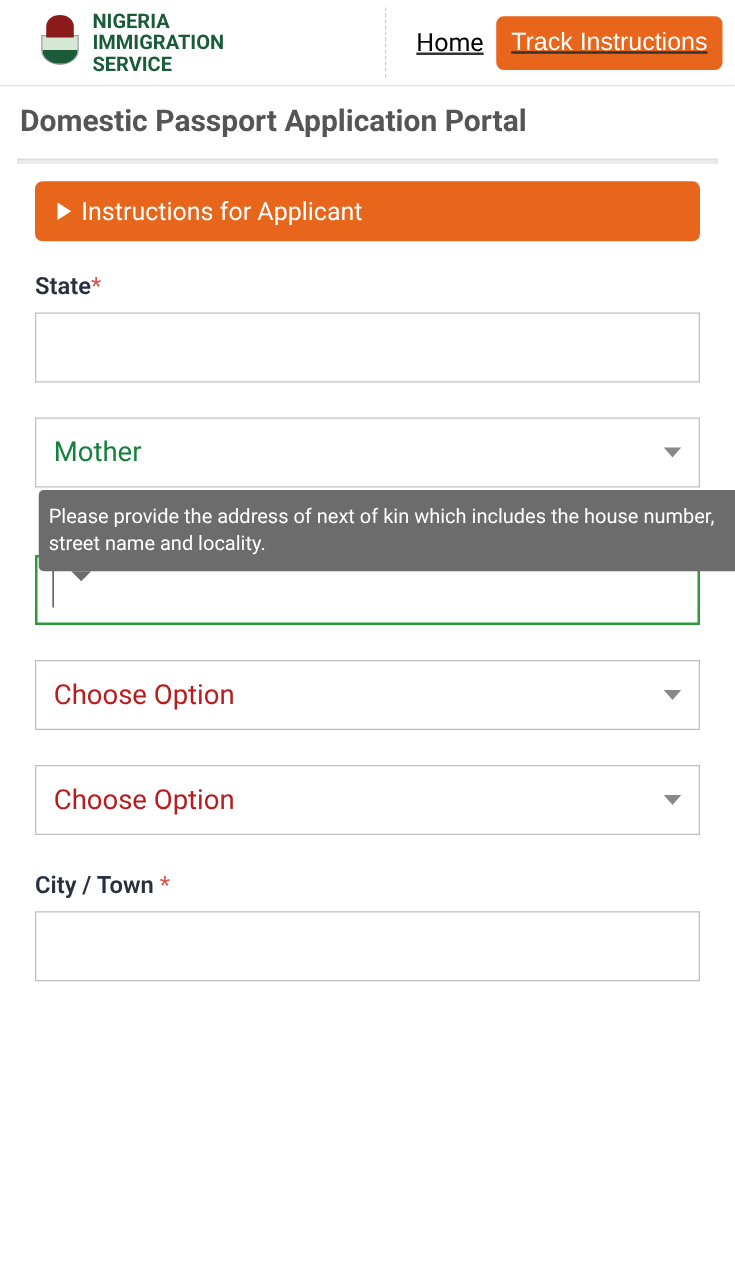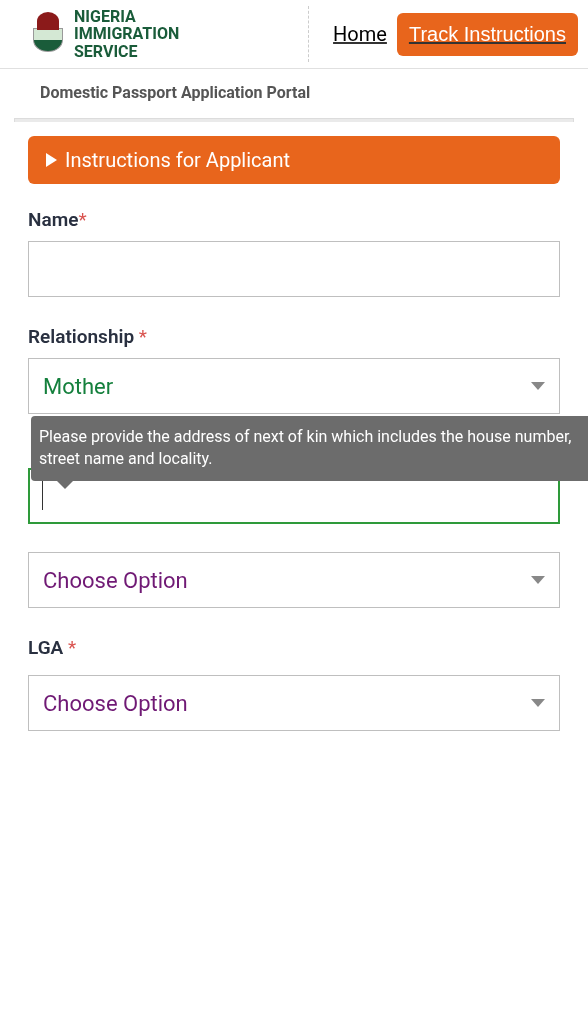--- a/index.html
+++ b/index.html
@@ -71,24 +71,23 @@
     .nav-button {
       background: #e8651c;
       color: #fff;
       font-size: 20px;
       padding: 10px 12px;
       border: none;
       border-radius: 6px;
       cursor: pointer;
     }
     .page-title {
-      font-size: 16px;
+      font-size: 24px;
       color: #555;
       padding: 14px 16px 16px 16px;
-      margin-left: 24px;
     }
     .content-divider-top {
       height: 4px;
       background: #eaeaea;
       margin: 0 14px 0 14px;
       border: 1px solid #dcdcdc;
       border-bottom: none;
     }
     .form-container {
       padding: 14px 28px 0 28px;
@@ -147,21 +146,21 @@
       padding: 8px 14px;
       font-size: 22px;
       color: #15803d;
       background: #fff;
       display: flex;
       align-items: center;
       justify-content: space-between;
       cursor: pointer;
     }
     .form-select.placeholder {
-      color: #701a75;
+      color: #b91c1c;
       margin-top: 16px;
     }
     .select-arrow {
       width: 0;
       height: 0;
       border-left: 7px solid transparent;
       border-right: 7px solid transparent;
       border-top: 8px solid #888;
     }
     .tooltip {
@@ -227,29 +226,26 @@
 
 <div class="form-container">
 
   <div class="instructions-banner">
     <span class="triangle-icon"></span>
     <span>Instructions for Applicant</span>
   </div>
 
   <div class="form-group">
     <label class="form-label">
-      <span>Name</span><span class="required">*</span>
+      <span>State</span><span class="required">*</span>
     </label>
     <input type="text" class="form-input" value="" style="">
   </div>
 
   <div class="form-group">
-    <label class="form-label">
-      <span>Relationship </span><span class="required">*</span>
-    </label>
     <div class="form-select">
       <span>Mother</span>
       <span class="select-arrow"></span>
     </div>
   </div>
 
   <div class="form-group address-line-1-group">
     <div class="tooltip">Please provide the address of next of kin which includes the house number, street name and locality.</div>
     <div style="position:relative;">
       <input type="text" class="form-input focused" value="" style="">
@@ -259,23 +255,26 @@
 
 
   <div class="form-group">
     <div class="form-select placeholder">
       <span>Choose Option</span>
       <span class="select-arrow"></span>
     </div>
   </div>
 
   <div class="form-group">
-    <label class="form-label">
-      <span>LGA </span><span class="required">*</span>
-    </label>
     <div class="form-select placeholder">
       <span>Choose Option</span>
       <span class="select-arrow"></span>
     </div>
   </div>
 
+  <div class="form-group">
+    <label class="form-label">
+      <span>City / Town </span><span class="required">*</span>
+    </label>
+    <input type="text" class="form-input" value="" style="">
+  </div>
 
 </div>
 
 </body></html>

